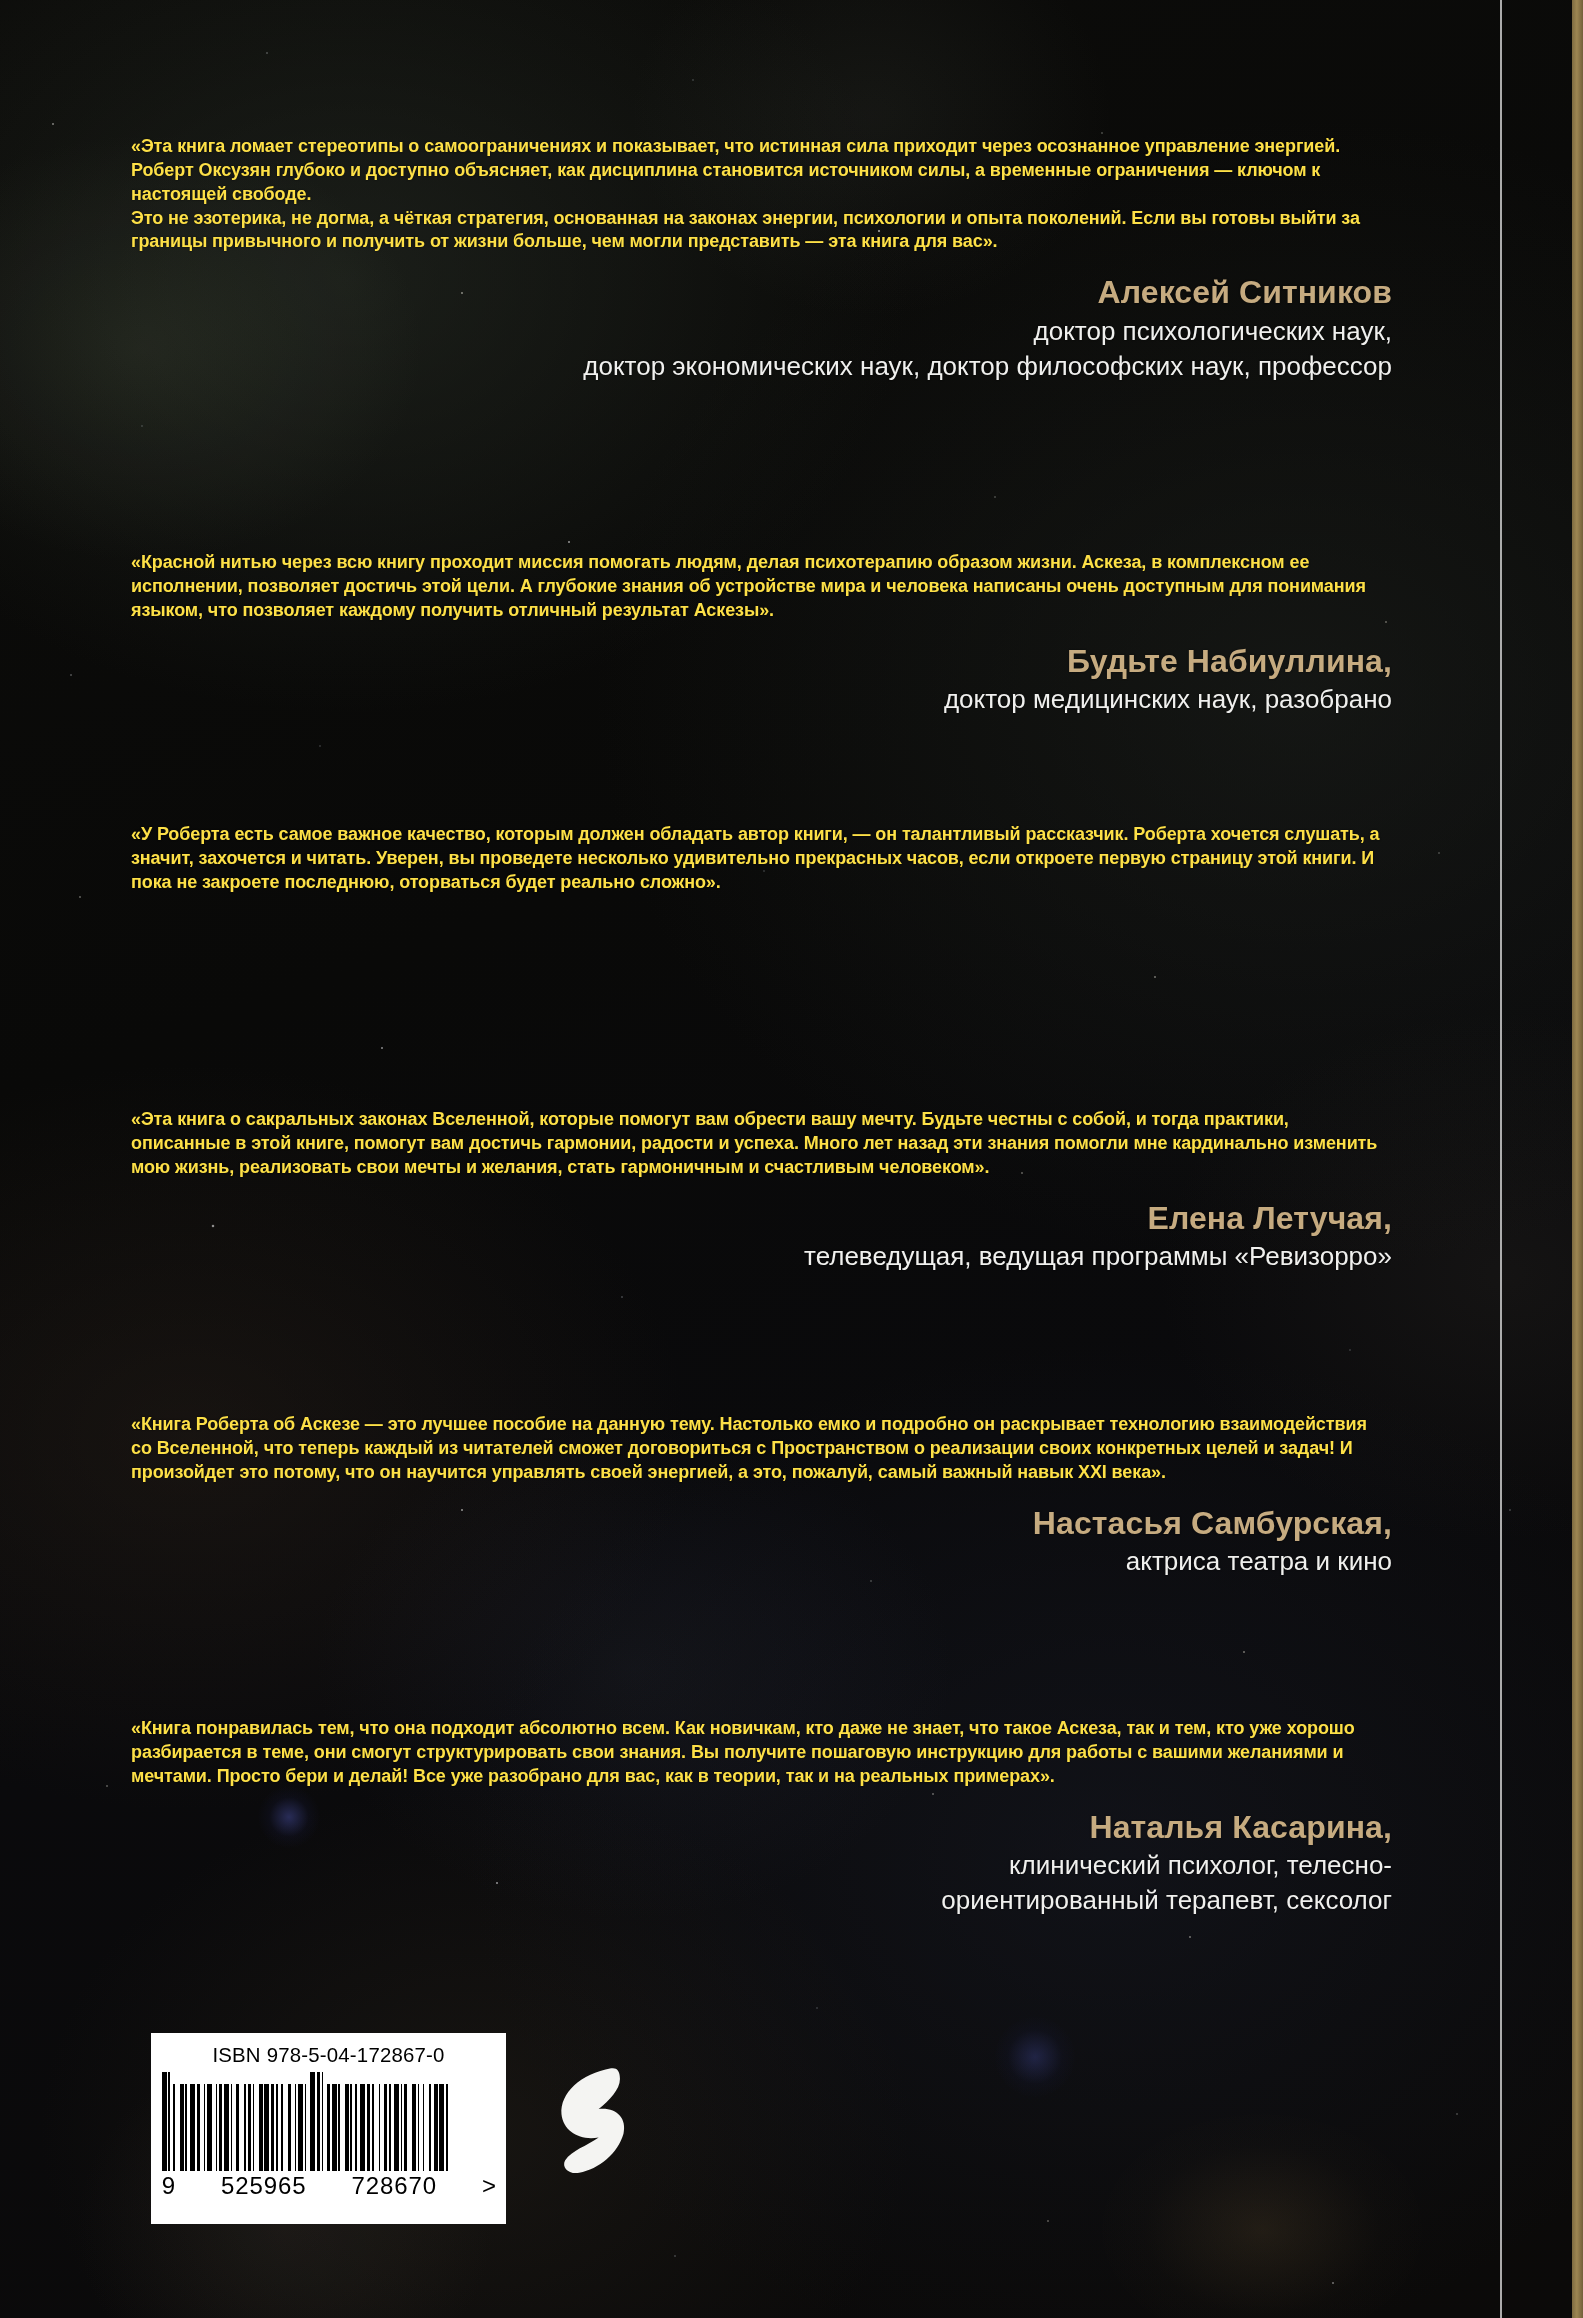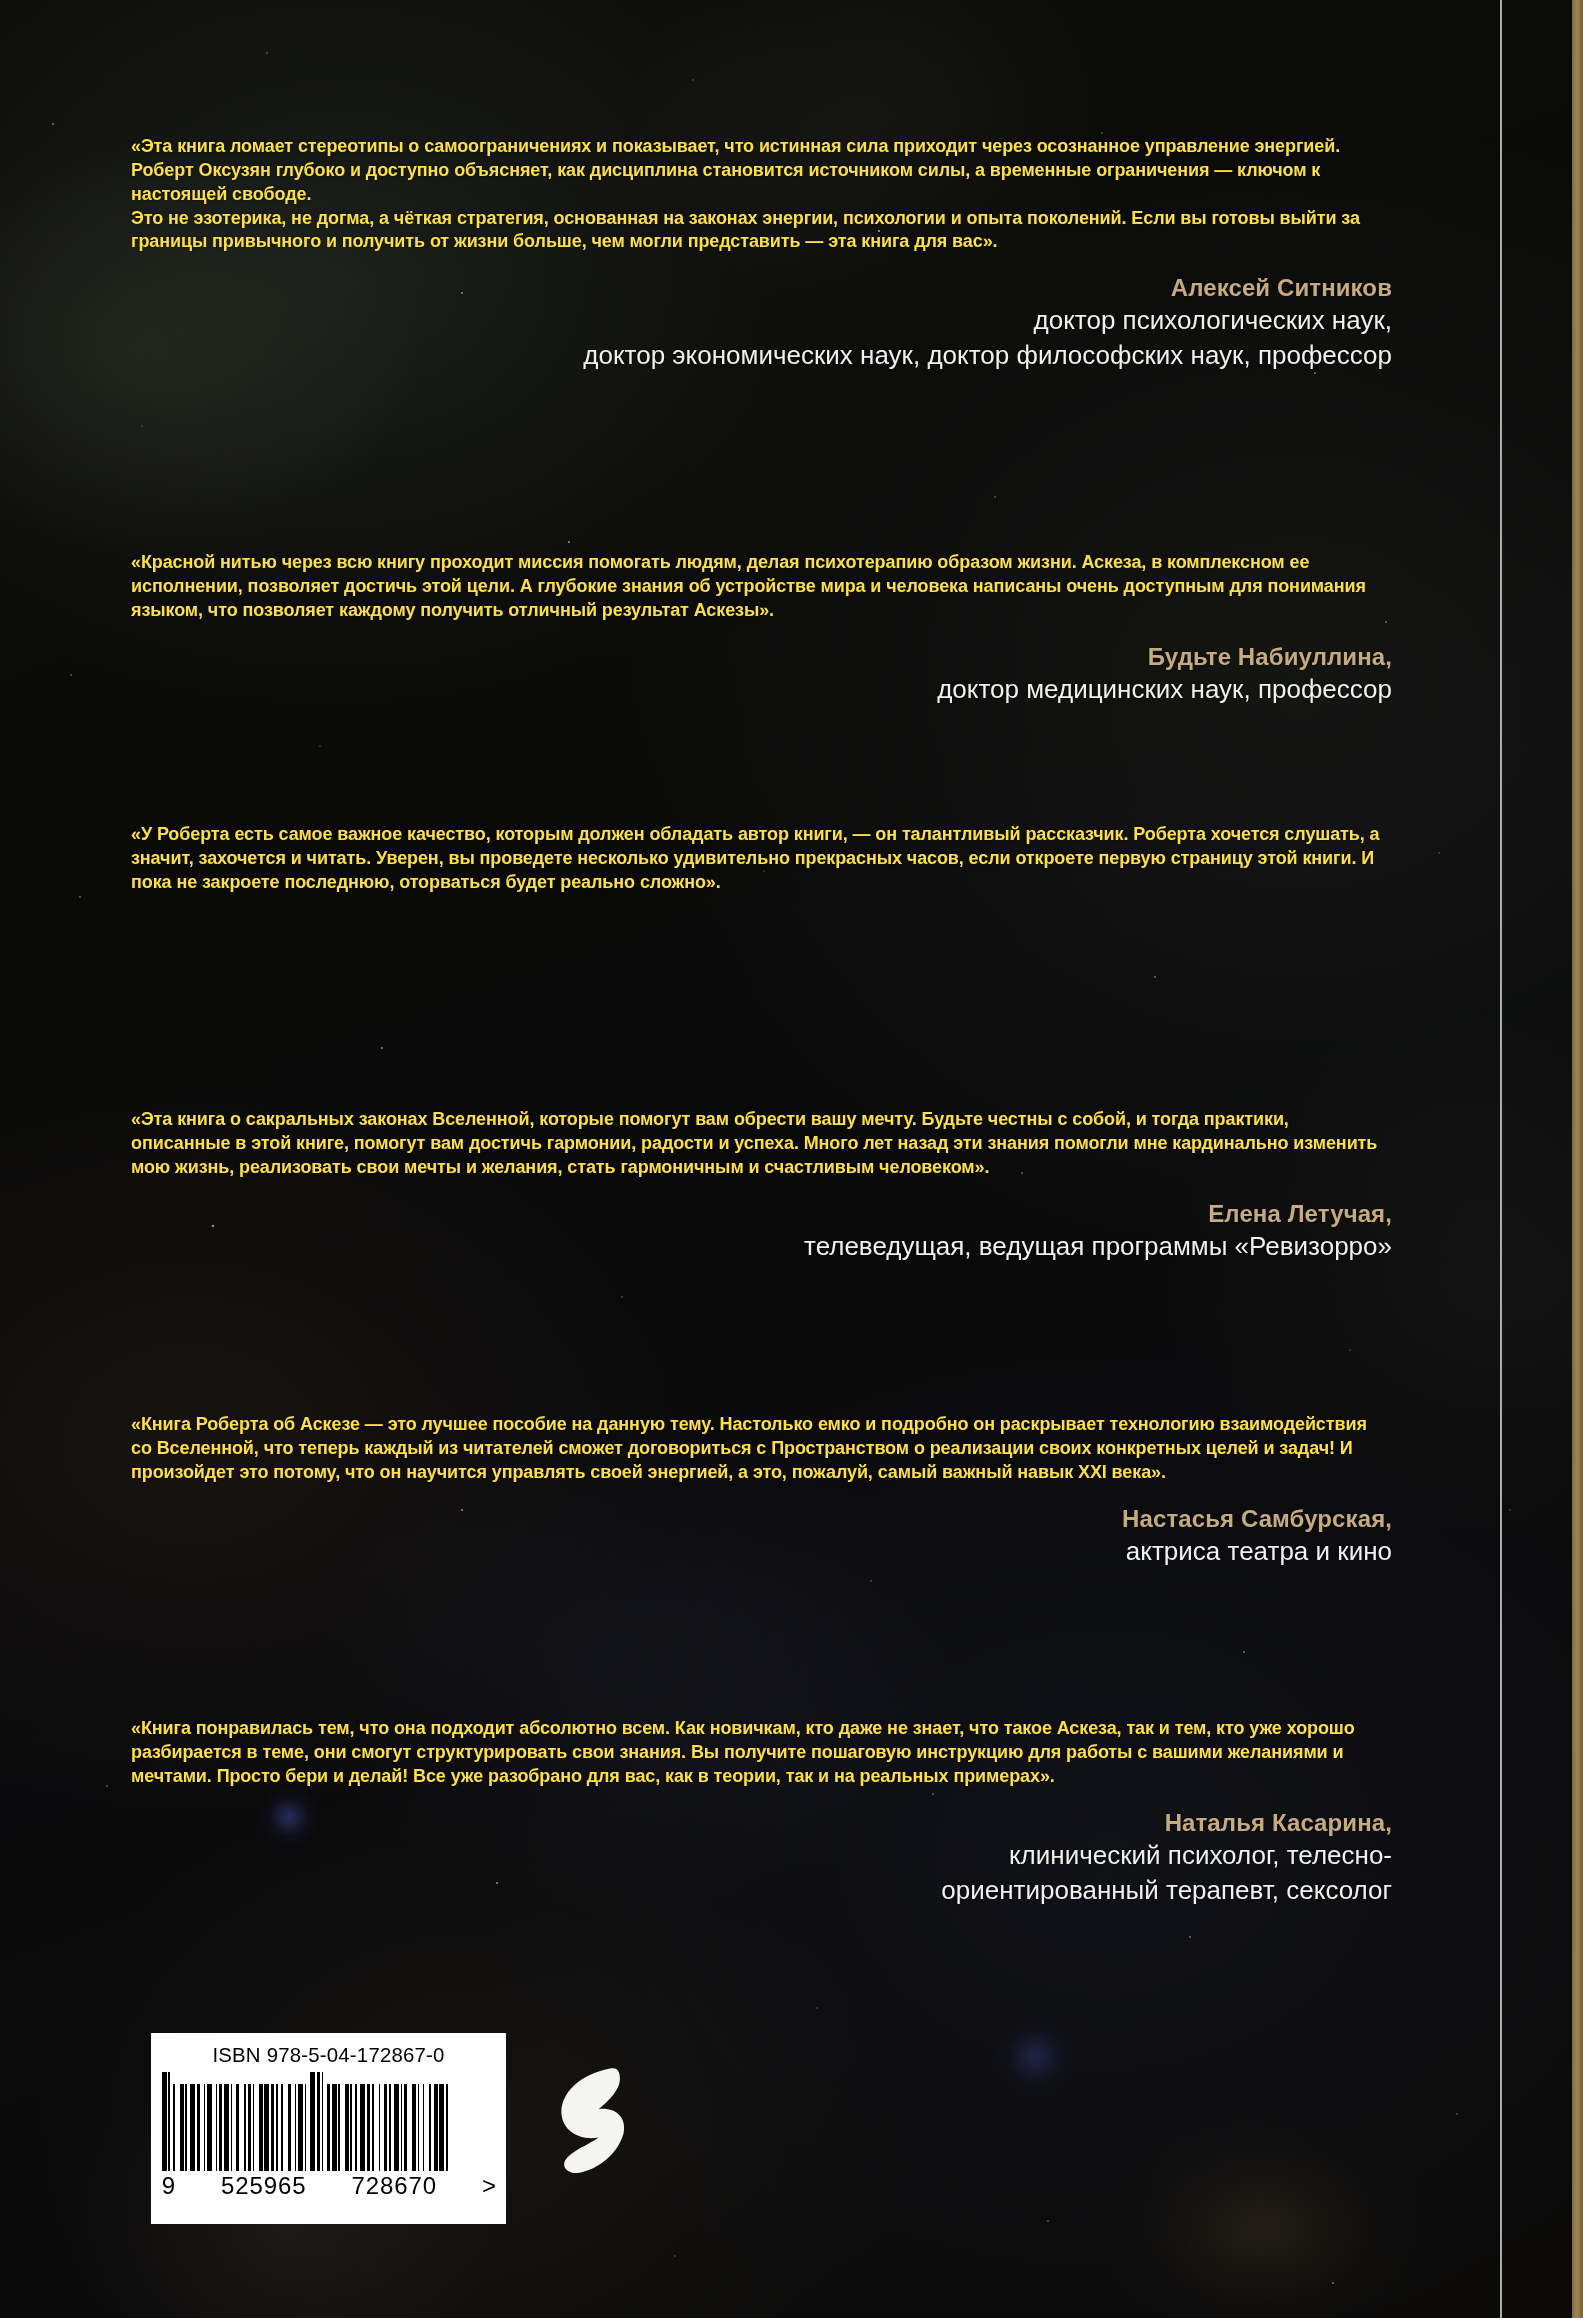--- a/index.html
+++ b/index.html
@@ -152,21 +152,21 @@
     white-space: pre-line;
     text-shadow: 0 0 1.8px rgba(0,0,0,0.75);
   }
 
   .attrib {
     text-align: right;
     margin-top: 18px;
   }
   .attrib-name {
     color: #c6ab80;
-    font-size: 24px;
+    font-size: 32px;
     font-weight: 700;
     line-height: 1.30;
     letter-spacing: 0.1px;
     white-space: pre-line;
     text-shadow: 0 0 1.8px rgba(0,0,0,0.6);
   }
   .attrib-role {
     color: #f0f0ee;
     font-size: 26px;
     font-weight: 400;
@@ -262,21 +262,21 @@
         <div class="attrib-name">Алексей Ситников</div>
         <div class="attrib-role">доктор психологических наук,
 доктор экономических наук, доктор философских наук, профессор</div>
       </div>
     </div>
 
     <div id="b2" class="block">
       <p class="quote">«Красной нитью через всю книгу проходит миссия помогать людям, делая психотерапию образом жизни. Аскеза, в комплексном ее исполнении, позволяет достичь этой цели. А глубокие знания об устройстве мира и человека написаны очень доступным для понимания языком, что позволяет каждому получить отличный результат Аскезы».</p>
       <div class="attrib">
         <div class="attrib-name">Будьте Набиуллина,</div>
-        <div class="attrib-role">доктор медицинских наук, профессор</div>
+        <div class="attrib-role">доктор медицинских наук, разобрано</div>
       </div>
     </div>
 
     <div id="b3" class="block">
       <p class="quote">«У Роберта есть самое важное качество, которым должен обладать автор книги, — он талантливый рассказчик. Роберта хочется слушать, а значит, захочется и читать. Уверен, вы проведете несколько удивительно прекрасных часов, если откроете первую страницу этой книги. И пока не закроете последнюю, оторваться будет реально сложно».</p>
     </div>
 
     <div id="b4" class="block">
       <p class="quote">«Эта книга о сакральных законах Вселенной, которые помогут вам обрести вашу мечту. Будьте честны с собой, и тогда практики, описанные в этой книге, помогут вам достичь гармонии,  радости и успеха. Много лет назад эти знания помогли мне кардинально изменить мою жизнь, реализовать свои мечты и желания, стать гармоничным и счастливым человеком».</p>
       <div class="attrib">

